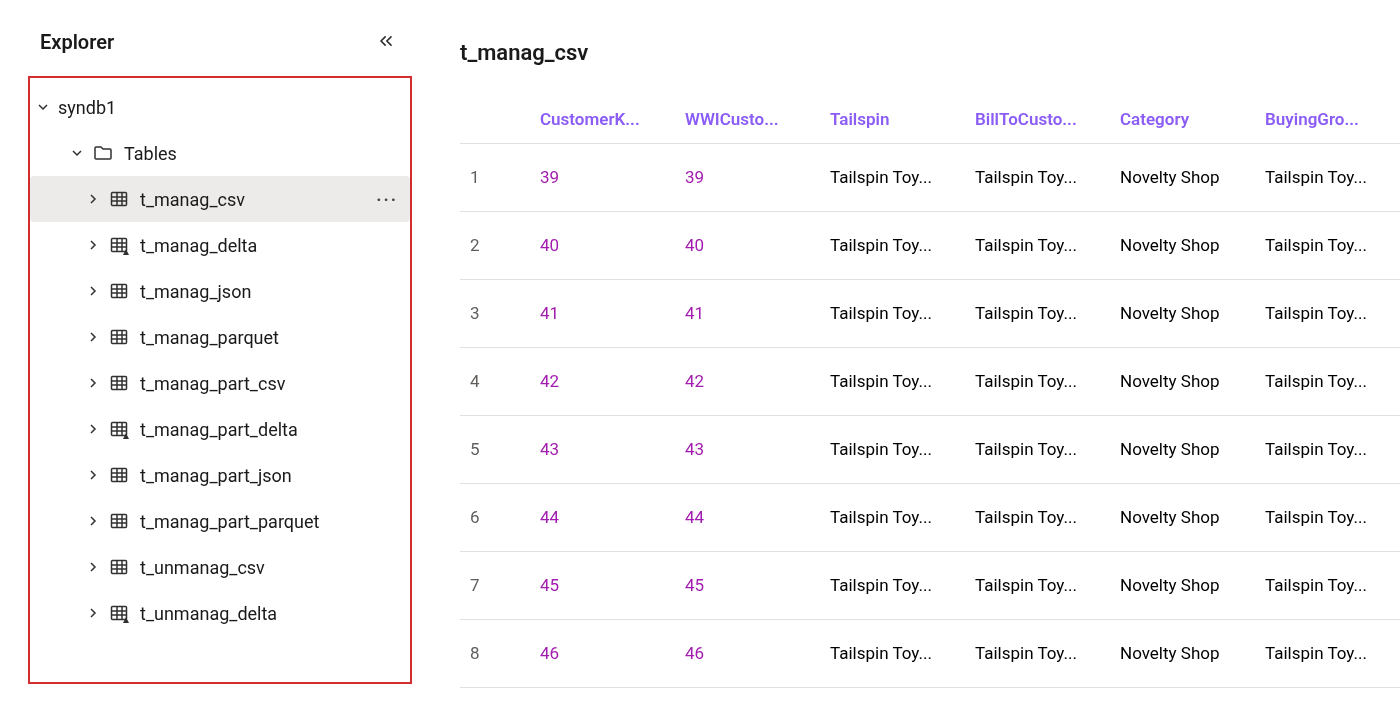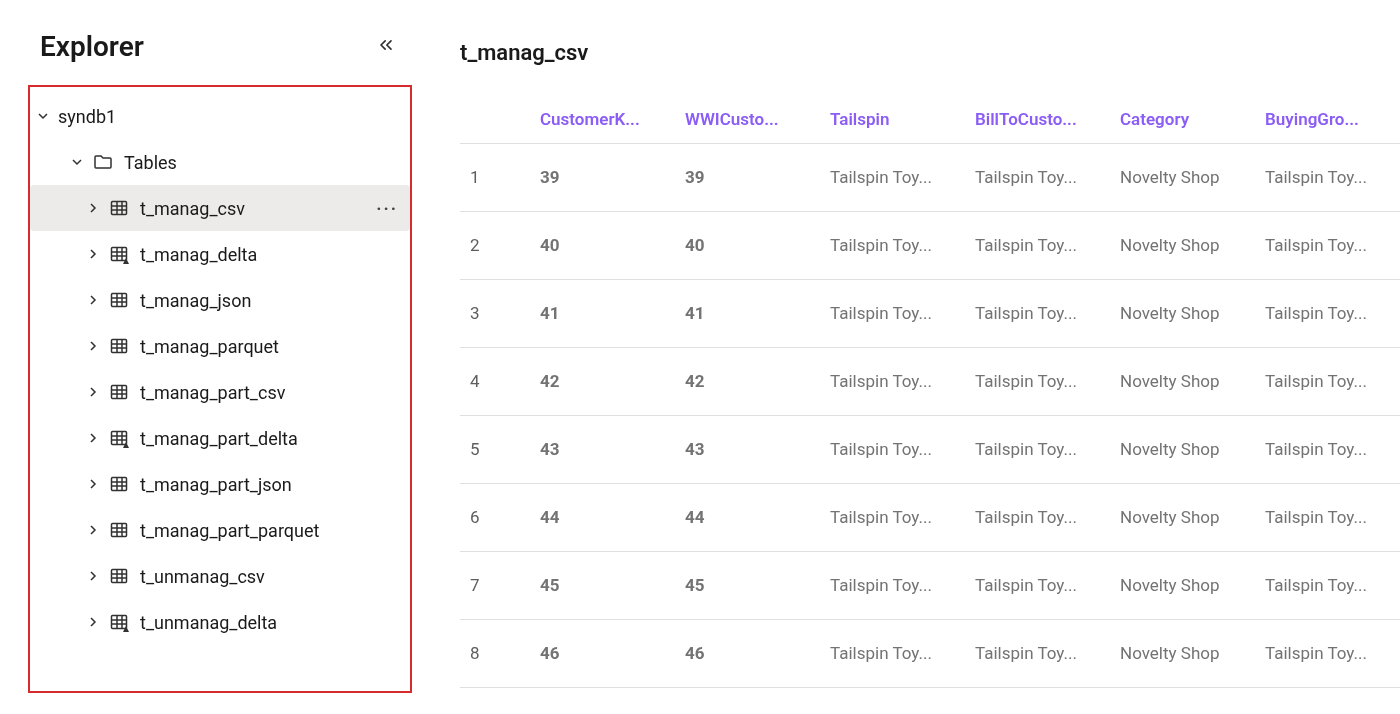--- a/index.html
+++ b/index.html
@@ -21,21 +21,21 @@
     position: relative;
     flex-shrink: 0;
   }
   .explorer-header {
     display: flex;
     align-items: center;
     justify-content: space-between;
     padding: 10px 24px 18px 40px;
   }
   .explorer-title {
-    font-size: 28px;
+    font-size: 20px;
     font-weight: 600;
   }
   .collapse-icon { cursor: pointer; }
   .collapse-icon svg { width: 20px; height: 20px; }
   .highlight-box {
     border: 2px solid #d42c2c;
     margin: 4px 8px 0 28px;
     padding: 6px 0 8px 0;
     height: 608px;
   }
@@ -84,22 +84,22 @@
     overflow: hidden;
     text-overflow: ellipsis;
     font-size: 17px;
   }
   table.data th {
     font-weight: 600;
     color: #8b5cf6;
     height: 48px;
   }
   table.data td.rownum { color: #605e5c; }
-  table.data td.num { color: #737373; font-weight: bold; }
-  table.data td.txt { color: #737373; }
+  table.data td.num { color: #a21caf; }
+  table.data td.txt { color: #000000; }
   col.c-row { width: 70px; }
   col.c-std { width: 145px; }
 </style>
 </head>
 <body>
 
 <aside class="sidebar">
   <div class="explorer-header">
     <span class="explorer-title">Explorer</span>
     <span class="collapse-icon">

